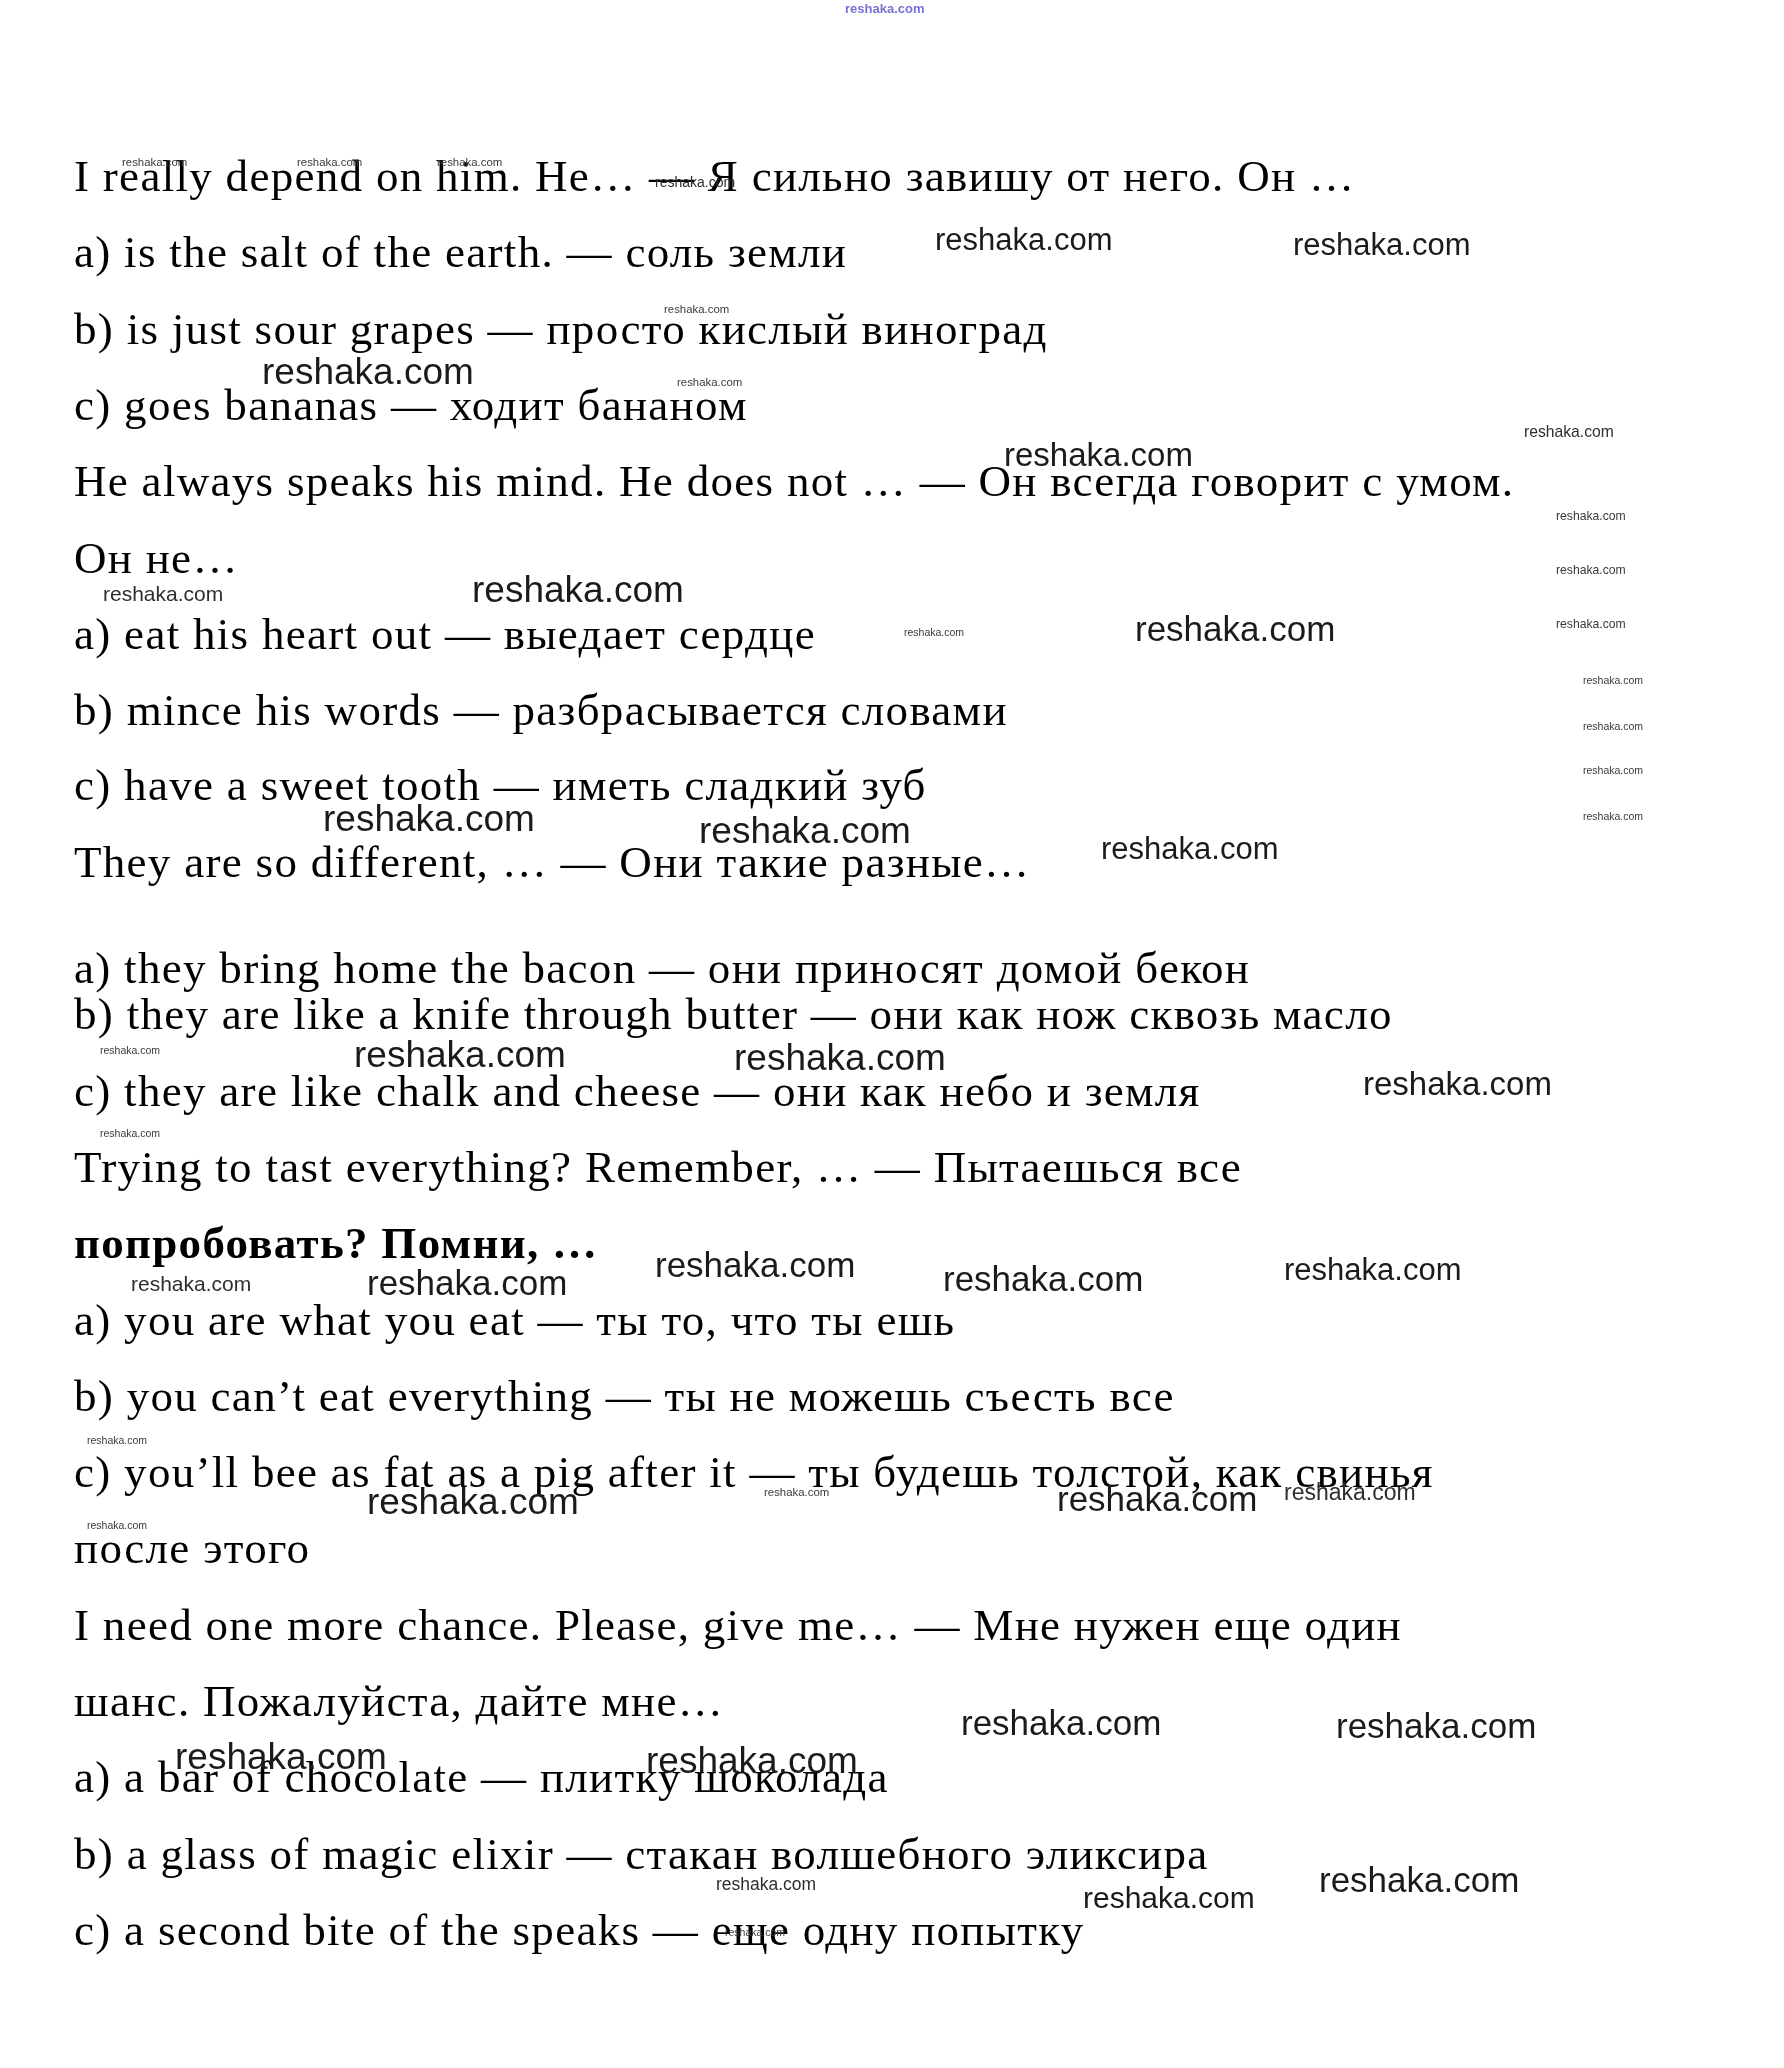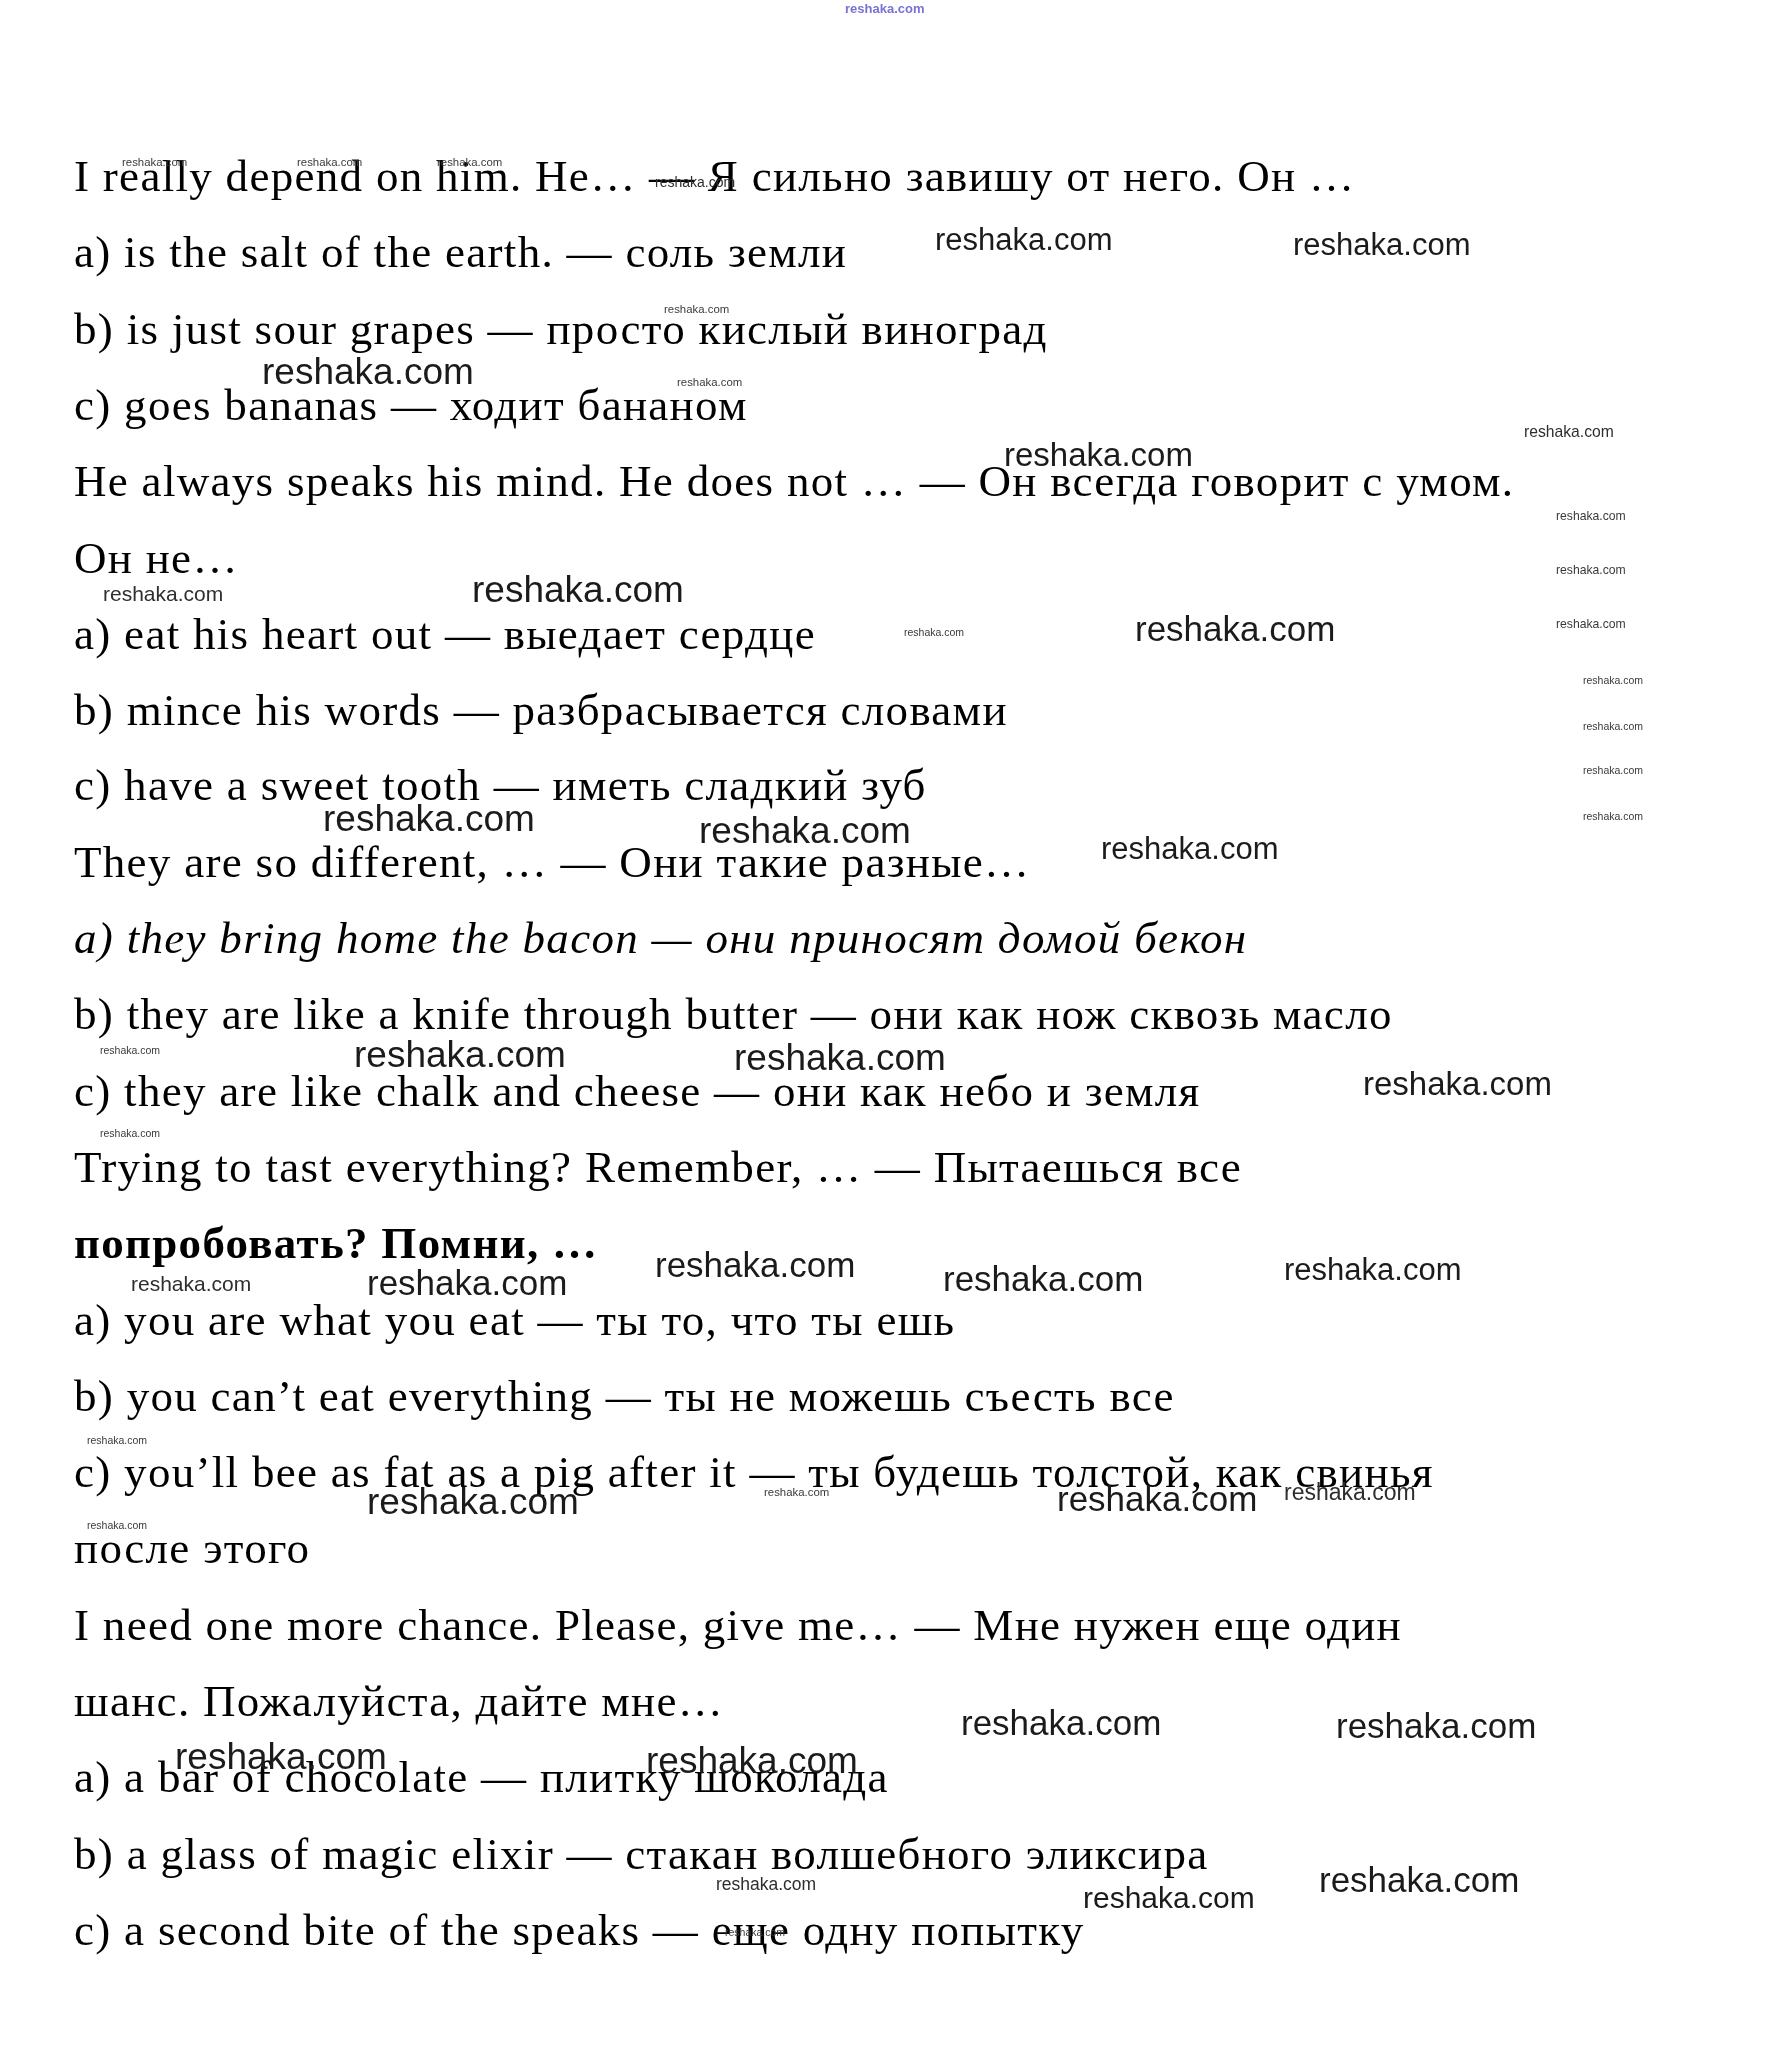--- a/index.html
+++ b/index.html
@@ -41,21 +41,21 @@
       <div class="tline" style="top: 153px;">I really depend on him. He… — Я сильно завишу от него. Он …</div>
       <div class="tline" style="top: 229px;">a) is the salt of the earth. — соль земли</div>
       <div class="tline" style="top: 306px;">b) is just sour grapes — просто кислый виноград</div>
       <div class="tline" style="top: 382px;">c) goes bananas — ходит бананом</div>
       <div class="tline" style="top: 458px;">He always speaks his mind. He does not … — Он всегда говорит с умом.</div>
       <div class="tline" style="top: 535px;">Он не…</div>
       <div class="tline" style="top: 611px;">a) eat his heart out — выедает сердце</div>
       <div class="tline" style="top: 687px;">b) mince his words — разбрасывается словами</div>
       <div class="tline" style="top: 762px;">c) have a sweet tooth — иметь сладкий зуб</div>
       <div class="tline" style="top: 839px;">They are so different, … — Они такие разные…</div>
-      <div class="tline" style="top: 915px; font-style: italic;">a) they bring home the bacon — они приносят домой бекон</div>
+      <div class="tline" style="top: 945px;">a) they bring home the bacon — они приносят домой бекон</div>
       <div class="tline" style="top: 991px;">b) they are like a knife through butter — они как нож сквозь масло</div>
       <div class="tline" style="top: 1068px;">c) they are like chalk and cheese — они как небо и земля</div>
       <div class="tline" style="top: 1144px;">Trying to tast everything? Remember, … — Пытаешься все</div>
       <div class="tline" style="top: 1220px; font-weight: bold;">попробовать? Помни, …</div>
       <div class="tline" style="top: 1297px;">a) you are what you eat — ты то, что ты ешь</div>
       <div class="tline" style="top: 1373px; text-align: right;">b) you can’t eat everything — ты не можешь съесть все</div>
       <div class="tline" style="top: 1449px;">c) you’ll bee as fat as a pig after it — ты будешь толстой, как свинья</div>
       <div class="tline" style="top: 1525px;">после этого</div>
       <div class="tline" style="top: 1602px;">I need one more chance. Please, give me… — Мне нужен еще один</div>
       <div class="tline" style="top: 1678px;">шанс. Пожалуйста, дайте мне…</div>

